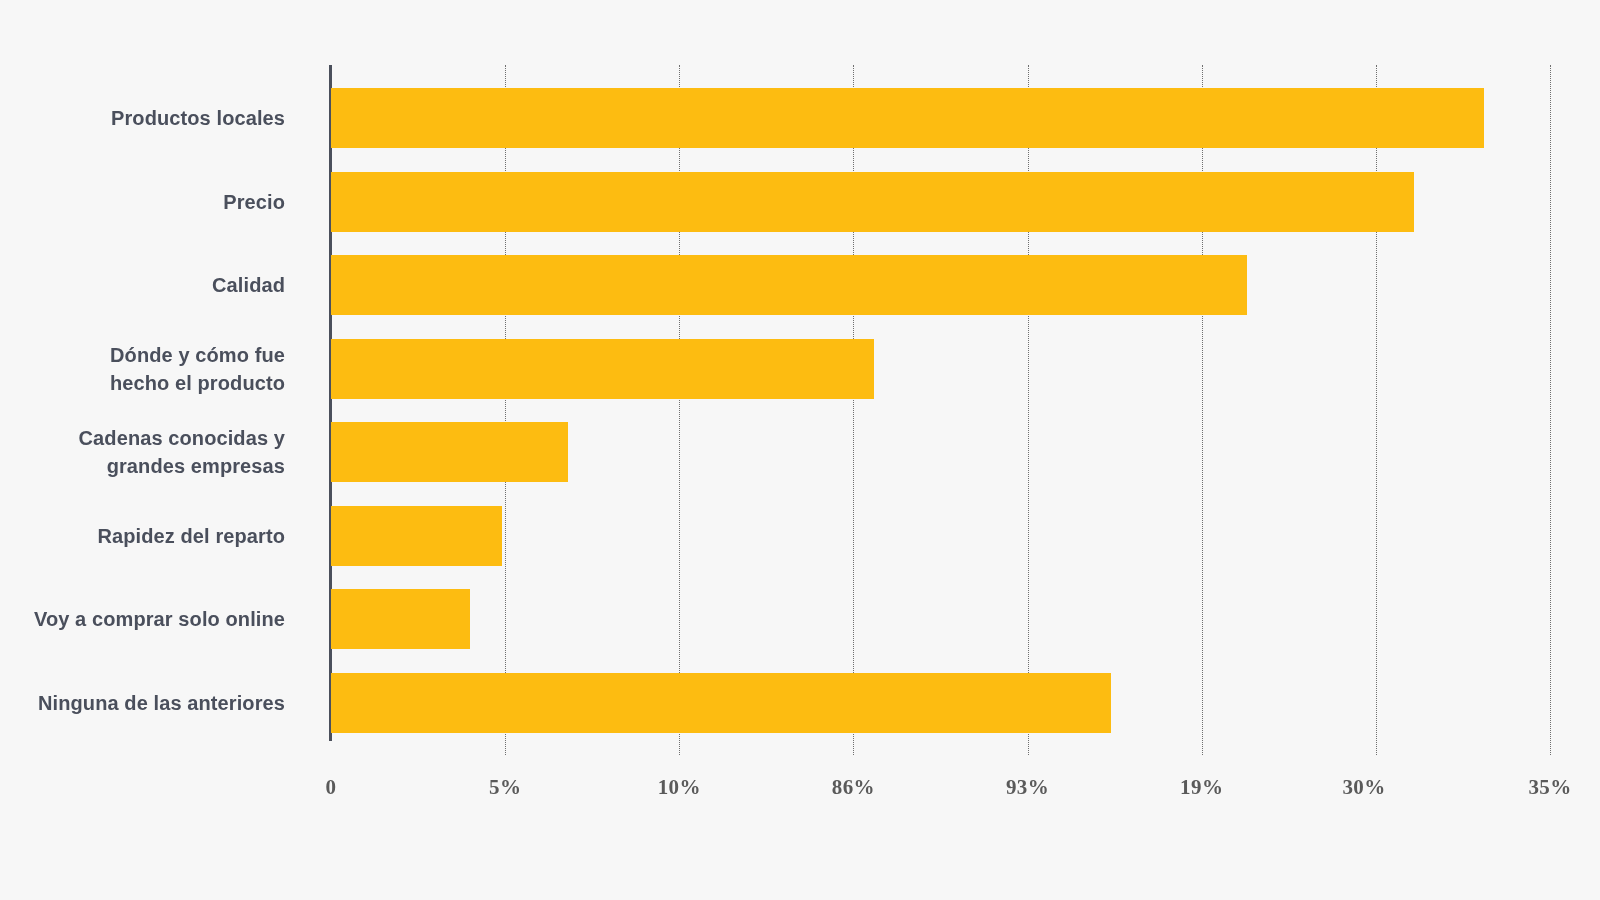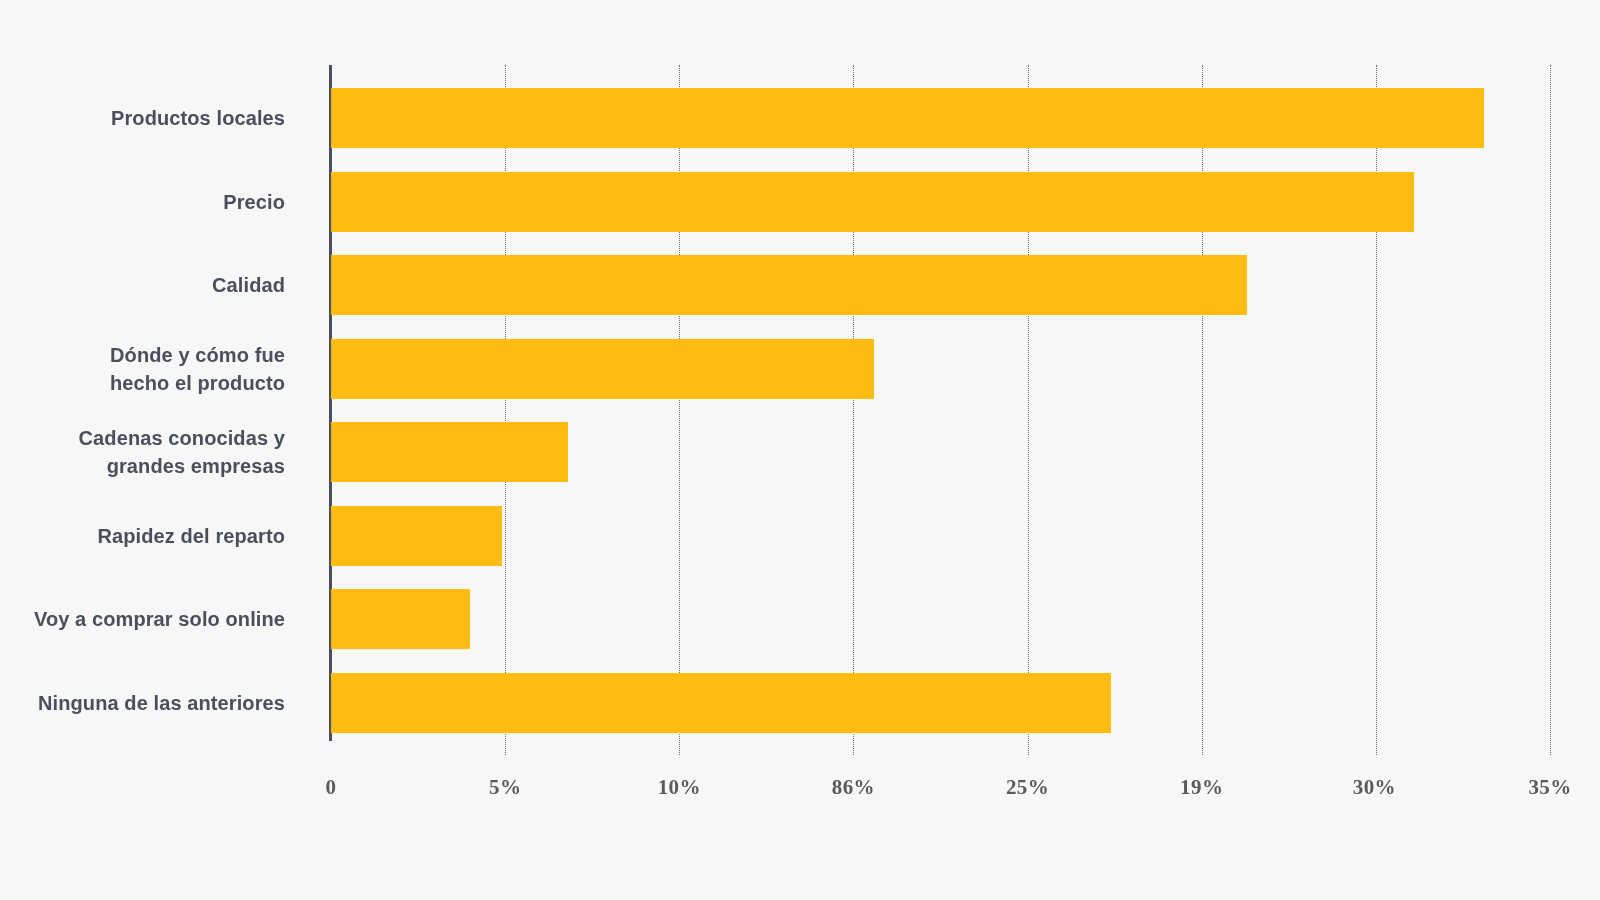--- a/index.html
+++ b/index.html
@@ -145,19 +145,19 @@
         <div class="bar" style="width: 100%; background: rgb(253, 188, 17);"></div>
       </div>
       <div class="cat-label" style="top: 623.5px;">Ninguna de las anteriores</div>
     </div>
 
   <div id="xticks">
       <div class="tick-label" style="left: 331px;">0</div>
       <div class="tick-label" style="left: 505.143px;">5%</div>
       <div class="tick-label" style="left: 679.286px;">10%</div>
       <div class="tick-label" style="left: 853.429px;">86%</div>
-      <div class="tick-label" style="left: 1027.57px;">25%</div>
+      <div class="tick-label" style="left: 1027.57px;">93%</div>
       <div class="tick-label" style="left: 1201.71px;">19%</div>
-      <div class="tick-label" style="left: 1336px; text-align: right;">30%</div>
+      <div class="tick-label" style="left: 1364px;">30%</div>
       <div class="tick-label" style="left: 1550px;">35%</div>
     </div>
 
 </div>
 
 </body></html>

